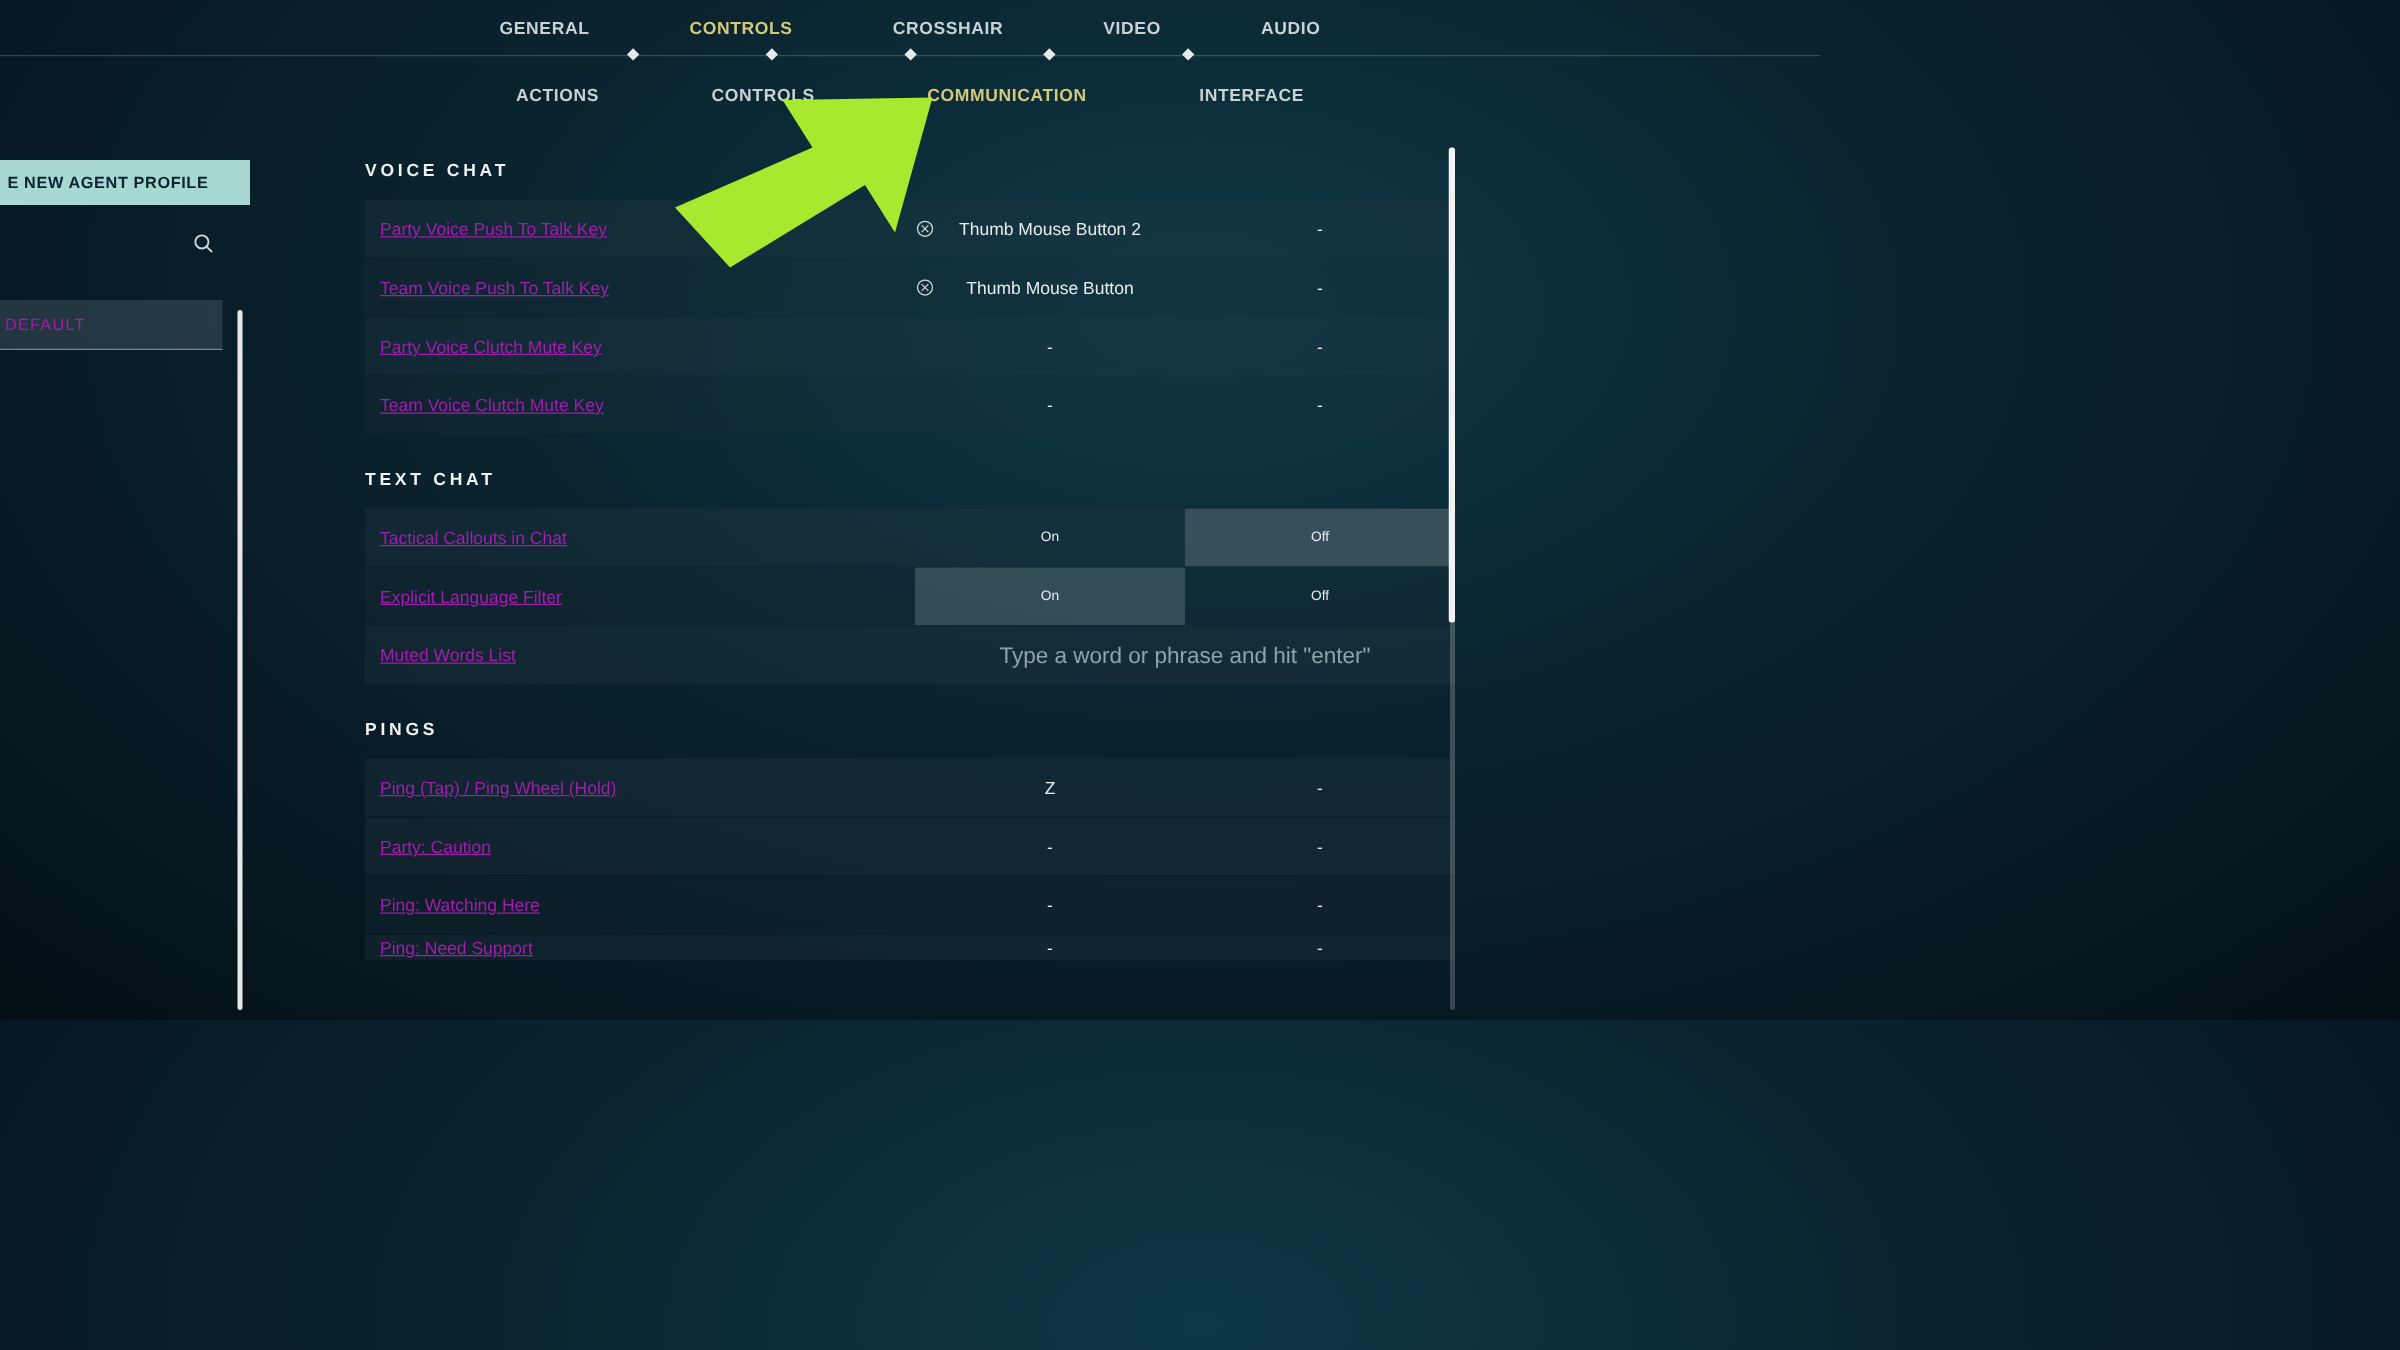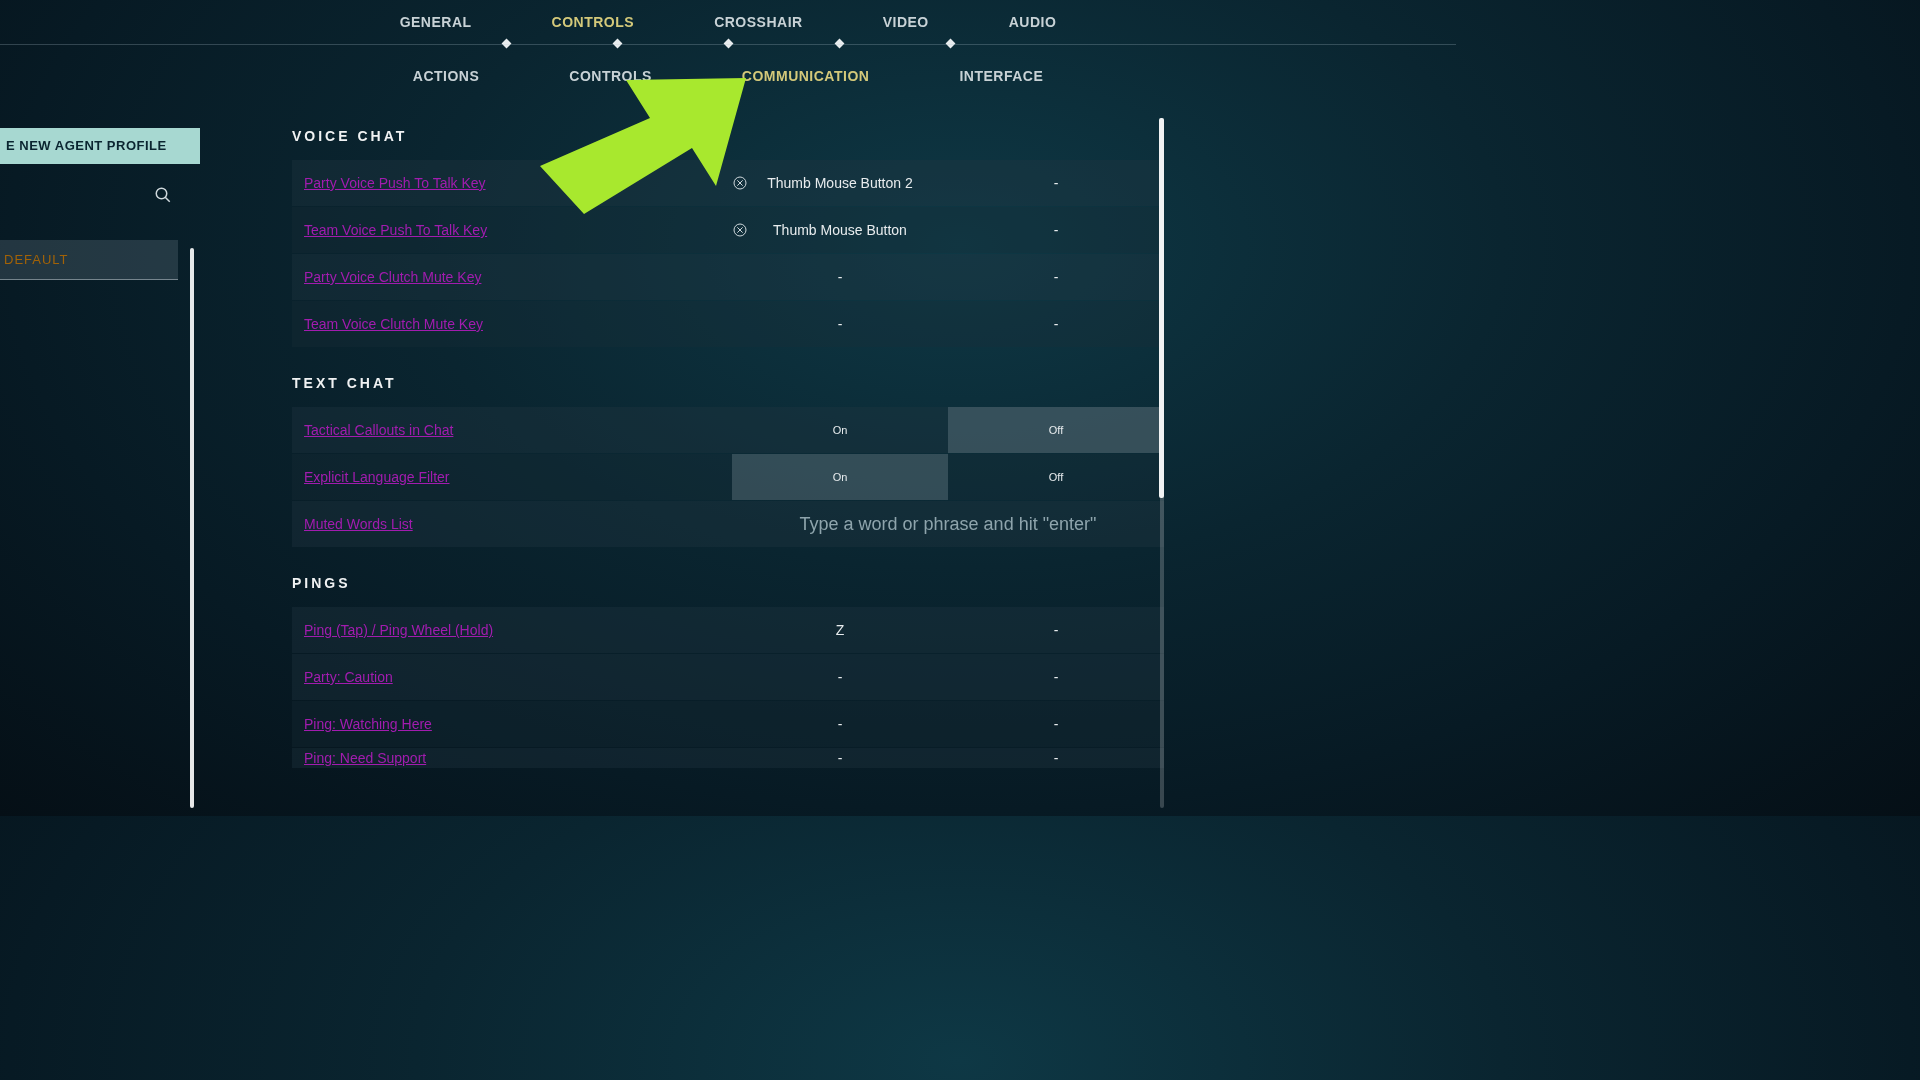--- a/index.html
+++ b/index.html
@@ -89,21 +89,21 @@
   .search-icon {
     width: 18px; height: 18px;
     stroke: #cfd8dc; stroke-width: 2; fill: none;
     cursor: pointer;
   }
   .profile-row {
     margin-top: 36px;
     height: 40px;
     background: rgba(120,140,150,0.25);
     border-bottom: 1px solid rgba(200,210,215,0.5);
-    color: #a16207;
+    color: #a21caf;
     font-size: 13px;
     letter-spacing: 1px;
     line-height: 40px;
     padding-left: 4px;
     width: 178px;
     cursor: pointer;
   }
   .left-scroll-track {
     position: absolute;
     left: 190px;

